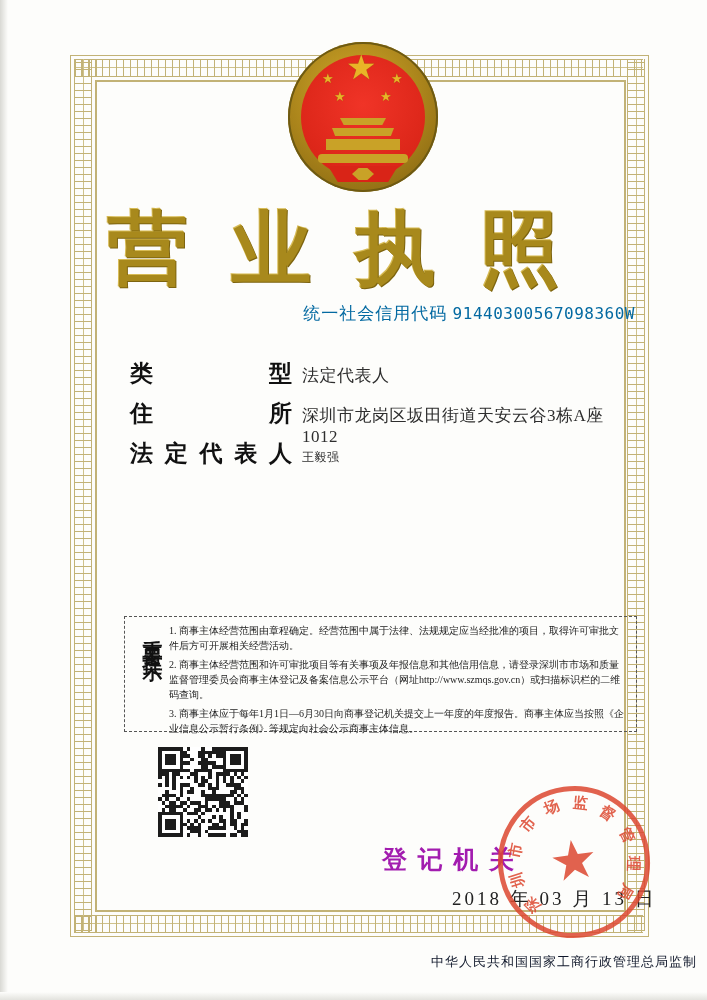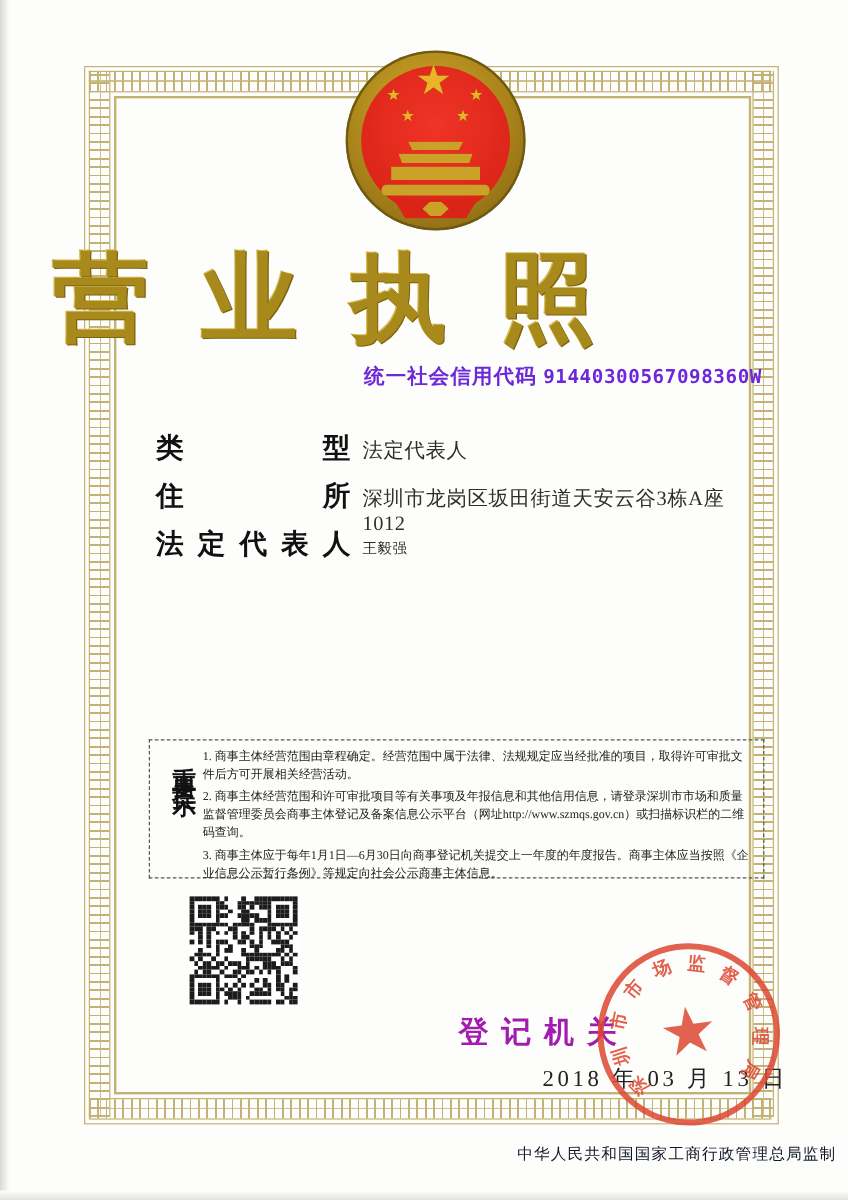--- a/index.html
+++ b/index.html
@@ -47,29 +47,29 @@
     clip-path:polygon(5% 100%,0 0,100% 0,95% 100%);}
   .gate-base{position:absolute;left:38px;top:97px;width:74px;height:11px;background:#c9a227;}
   .gear-band{position:absolute;left:30px;top:112px;width:90px;height:9px;background:#c9a227;
     border-radius:4px;}
   .ribbon{position:absolute;left:40px;top:124px;width:70px;height:16px;background:#d92417;
     clip-path:polygon(0 0,100% 0,86% 100%,14% 100%);}
   .knot{position:absolute;left:64px;top:126px;width:22px;height:12px;background:#c9a227;
     clip-path:polygon(0 50%,30% 0,70% 0,100% 50%,70% 100%,30% 100%);}
 
   
-  .title{position:absolute;left:0;top:196px;width:667px;
+  .title{position:absolute;left:0;top:196px;width:667px;text-align:center;
     font-size:80px;font-weight:bold;letter-spacing:44px;text-indent:44px;
     color:#a8891c;
     text-shadow:1px 1px 0 #7d640f,-1px -1px 0 #d7bb55;
     font-family:"Liberation Sans",sans-serif;}
 
   
-  .credit-line{position:absolute;right:72px;top:302px;font-size:17px;color:#6d28d9;
-    font-family:"Liberation Serif",serif;letter-spacing:1px;font-weight:bold;}
+  .credit-line{position:absolute;right:72px;top:302px;font-size:17px;color:#0369a1;
+    font-family:"Liberation Serif",serif;letter-spacing:1px;}
   .credit-line .num{font-family:"DejaVu Sans Mono",monospace;font-size:16px;letter-spacing:0.5px;}
 
   
   .fields{position:absolute;left:130px;top:358px;width:480px;}
   .field-row{display:flex;align-items:baseline;margin-bottom:15px;height:25px;}
   .field-label{display:inline-block;width:162px;font-weight:bold;font-size:23px;color:#111;
     text-align:justify;text-align-last:justify;flex:none;}
   .field-value{margin-left:10px;font-size:17px;color:#2e2e2e;
     font-family:"Liberation Serif",serif;letter-spacing:0.5px;}
   .field-value.small{font-size:12px;}

